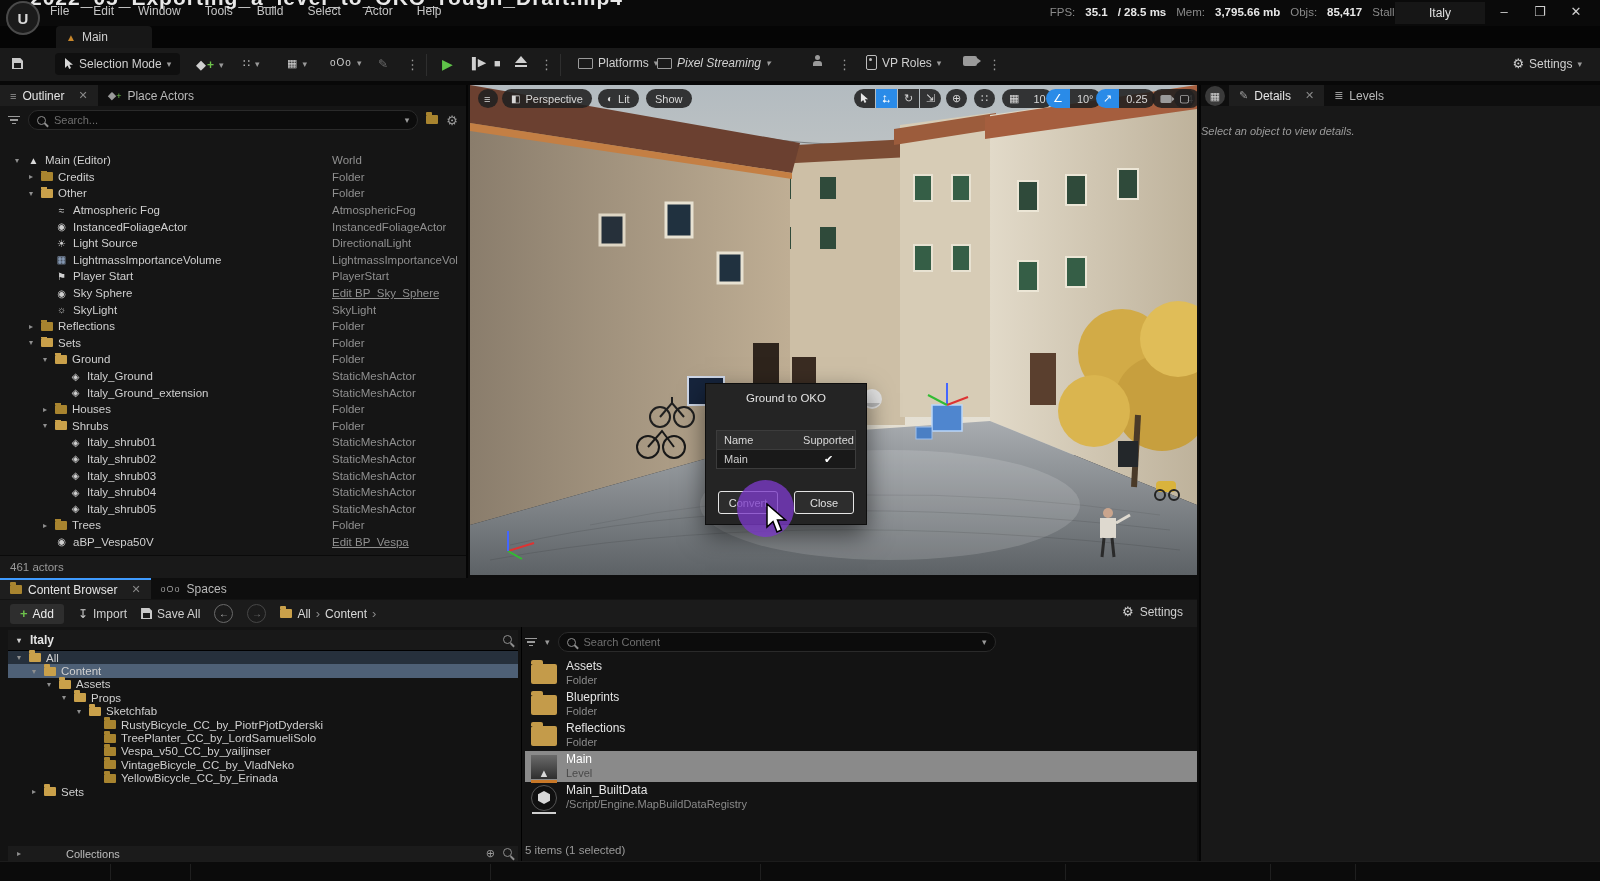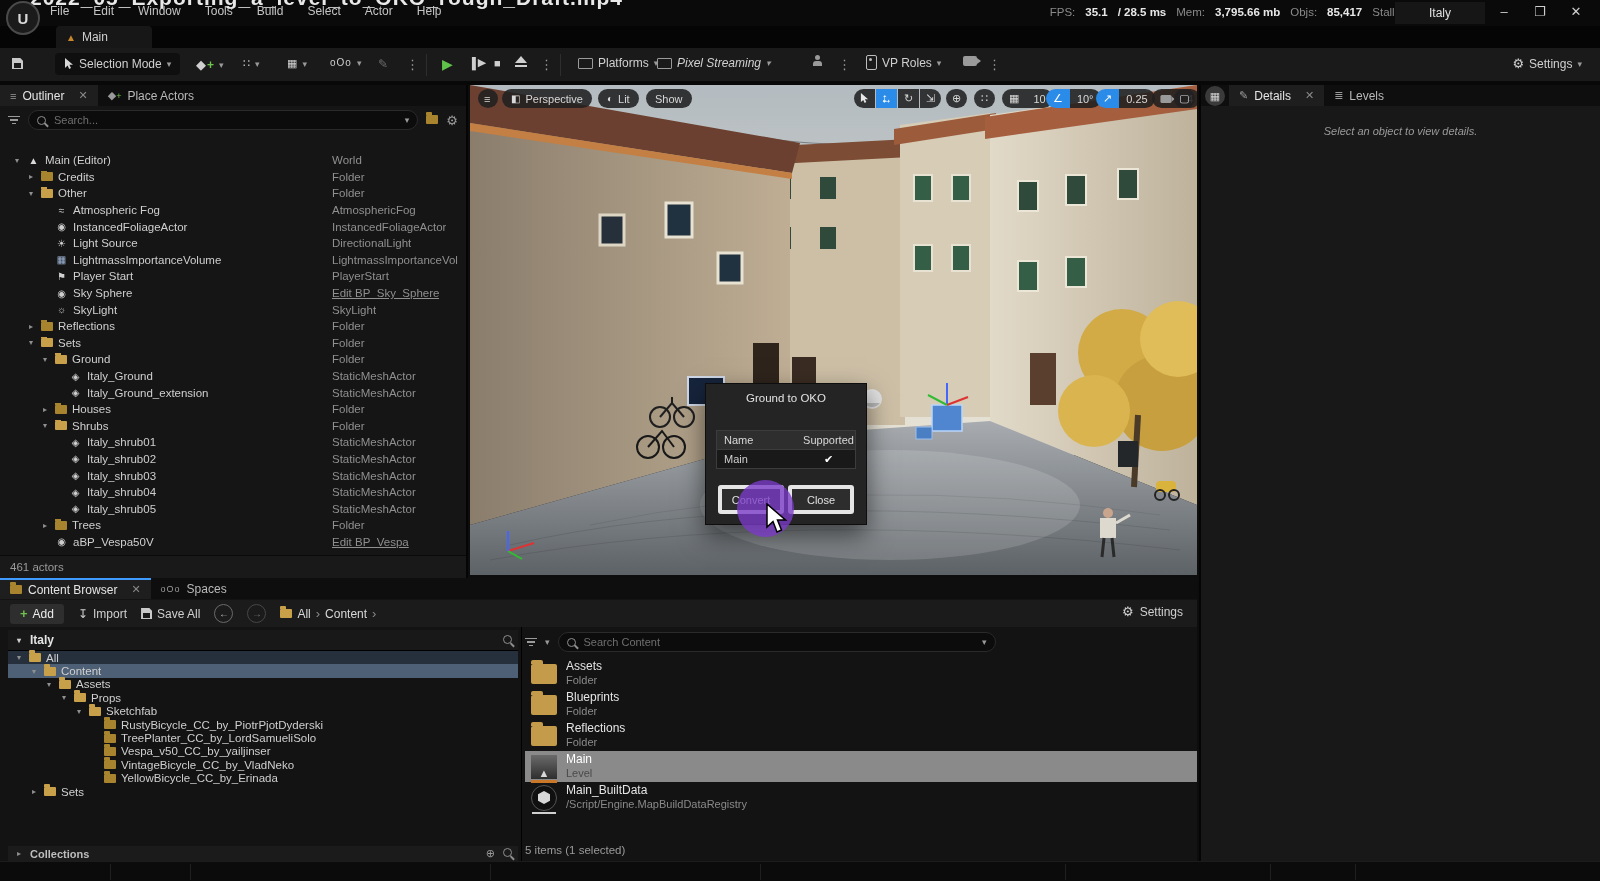--- a/index.html
+++ b/index.html
@@ -97,29 +97,29 @@
 
   
   .dialog{position:absolute;left:235px;top:298px;width:160px;height:140px;background:#242424;border:1px solid #0e0e0e;
           box-shadow:0 10px 24px rgba(0,0,0,.55);z-index:20;}
   .dlg-title{text-align:center;margin-top:8px;font-size:11.5px;color:#e2e2e2;}
   .dlg-table{position:absolute;left:10px;top:46px;width:138px;border:1px solid #3c3c3c;}
   .dlg-thead{display:flex;background:#2e2e2e;height:18px;align-items:center;font-size:11px;color:#d8d8d8;}
   .dlg-trow{display:flex;background:#191919;height:18px;align-items:center;font-size:11px;color:#cfcfcf;border-top:1px solid #3c3c3c;}
   .dlg-c1{width:78px;padding-left:7px;} .dlg-c2{flex:1;text-align:center;}
   .dlg-btns{position:absolute;left:0;bottom:10px;width:100%;display:flex;justify-content:space-between;padding:0 12px;box-sizing:border-box;}
-  .dlg-btn{width:58px;height:21px;background:#2d2d2d;border:4px solid #e5e5e5;border-radius:3px;color:#e0e0e0;
+  .dlg-btn{width:58px;height:21px;background:#2d2d2d;border:1px solid #e5e5e5;border-radius:3px;color:#e0e0e0;
            font-size:11px;display:flex;align-items:center;justify-content:center;}
   .click-ring{position:absolute;left:267px;top:395px;width:57px;height:57px;border-radius:50%;
               background:rgba(123,58,200,.78);z-index:30;}
   .cursor-arrow{position:absolute;left:296px;top:418px;z-index:40;}
 
   
   .details{left:1199px;top:85px;width:401px;height:776px;background:#181818;border-left:2px solid #050505;box-sizing:border-box;}
-  .details .empty{position:absolute;left:0;top:40px;width:100%;text-align:center;color:#9a9a9a;font-size:11px;font-style:italic;}
+  .details .empty{position:absolute;left:0;top:40px;width:100%;text-align:left;color:#9a9a9a;font-size:11px;font-style:italic;}
   .dock-ic{width:20px;height:20px;border-radius:50%;background:#3a3a3a;color:#cfcfcf;display:flex;align-items:center;justify-content:center;font-size:11px;margin:1px 4px 0 4px;}
 
   
   .cbrowser{left:0;top:578px;width:1197px;height:283px;background:#131313;}
   .cb-tab-active{border-top:2px solid #3f9bff;box-sizing:border-box;}
   .cb-toolbar{left:0;top:22px;width:100%;height:27px;background:#1b1b1b;display:flex;align-items:center;gap:14px;padding:0 10px;box-sizing:border-box;}
   .add-btn{display:flex;align-items:center;gap:5px;background:#2e2e2e;border-radius:3px;height:20px;padding:0 10px;color:#ececec;}
   .add-btn .plus{color:#6dc24b;font-weight:bold;font-size:13px;}
   .cb-tool{display:flex;align-items:center;gap:5px;color:#cfcfcf;}
   .crumb{color:#d8d8d8;} .crumb-sep{color:#8a8a8a;font-size:13px;}
@@ -772,21 +772,21 @@
           </div>
           <div class="cbt-row" style="padding-left: 21px;">
             <span class="tree-arrow">▸</span>
             <span class="ic-folder open" style="flex: 0 0 auto;"></span>
             <span>Sets</span>
           </div>
         </div>
     </div>
     <div class="abs collections">
       <span class="tree-arrow">▸</span>
-      <span style="font-weight:bold;">Collections</span>
+      <span style="font-weight:normal;margin-left:36px;">Collections</span>
       <span class="coll-icons">
         <span>⊕</span>
         <span><span class="ic-search"></span></span>
       </span>
     </div>
     <div class="abs cb-div"></div>
 
     <div class="abs cb-right">
       <div class="cb-searchrow">
         <span class="ic-filter">

